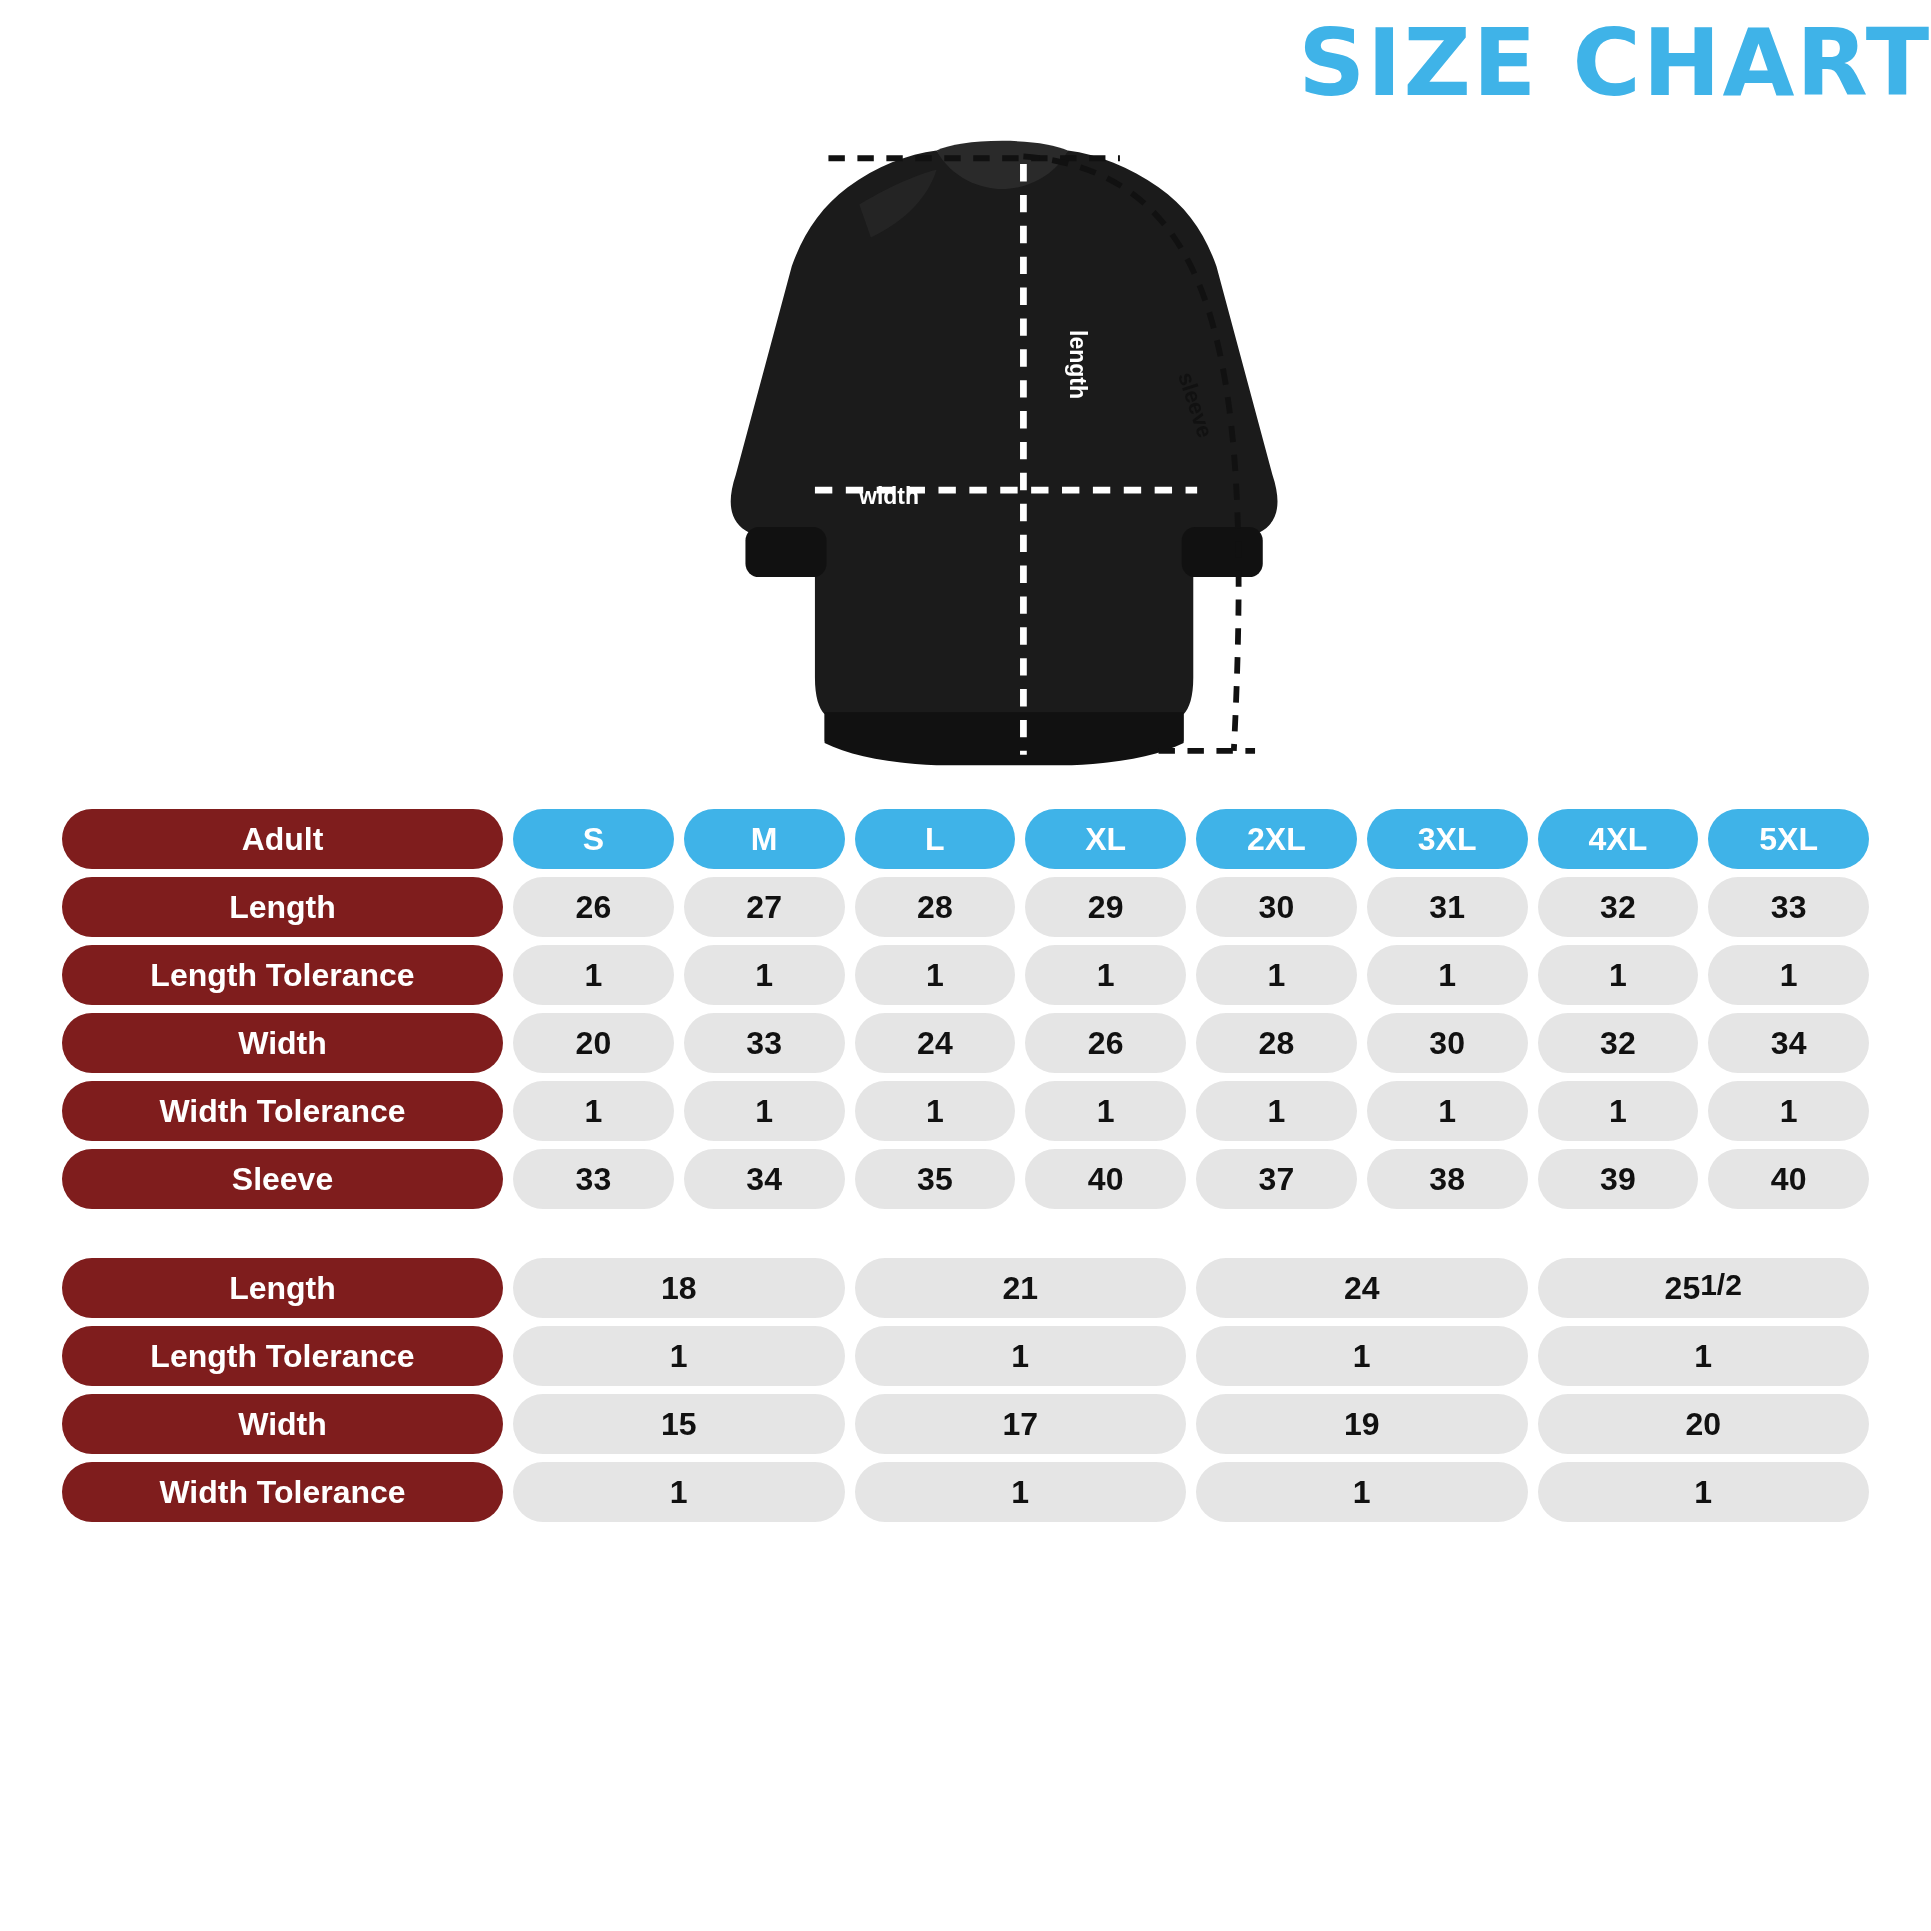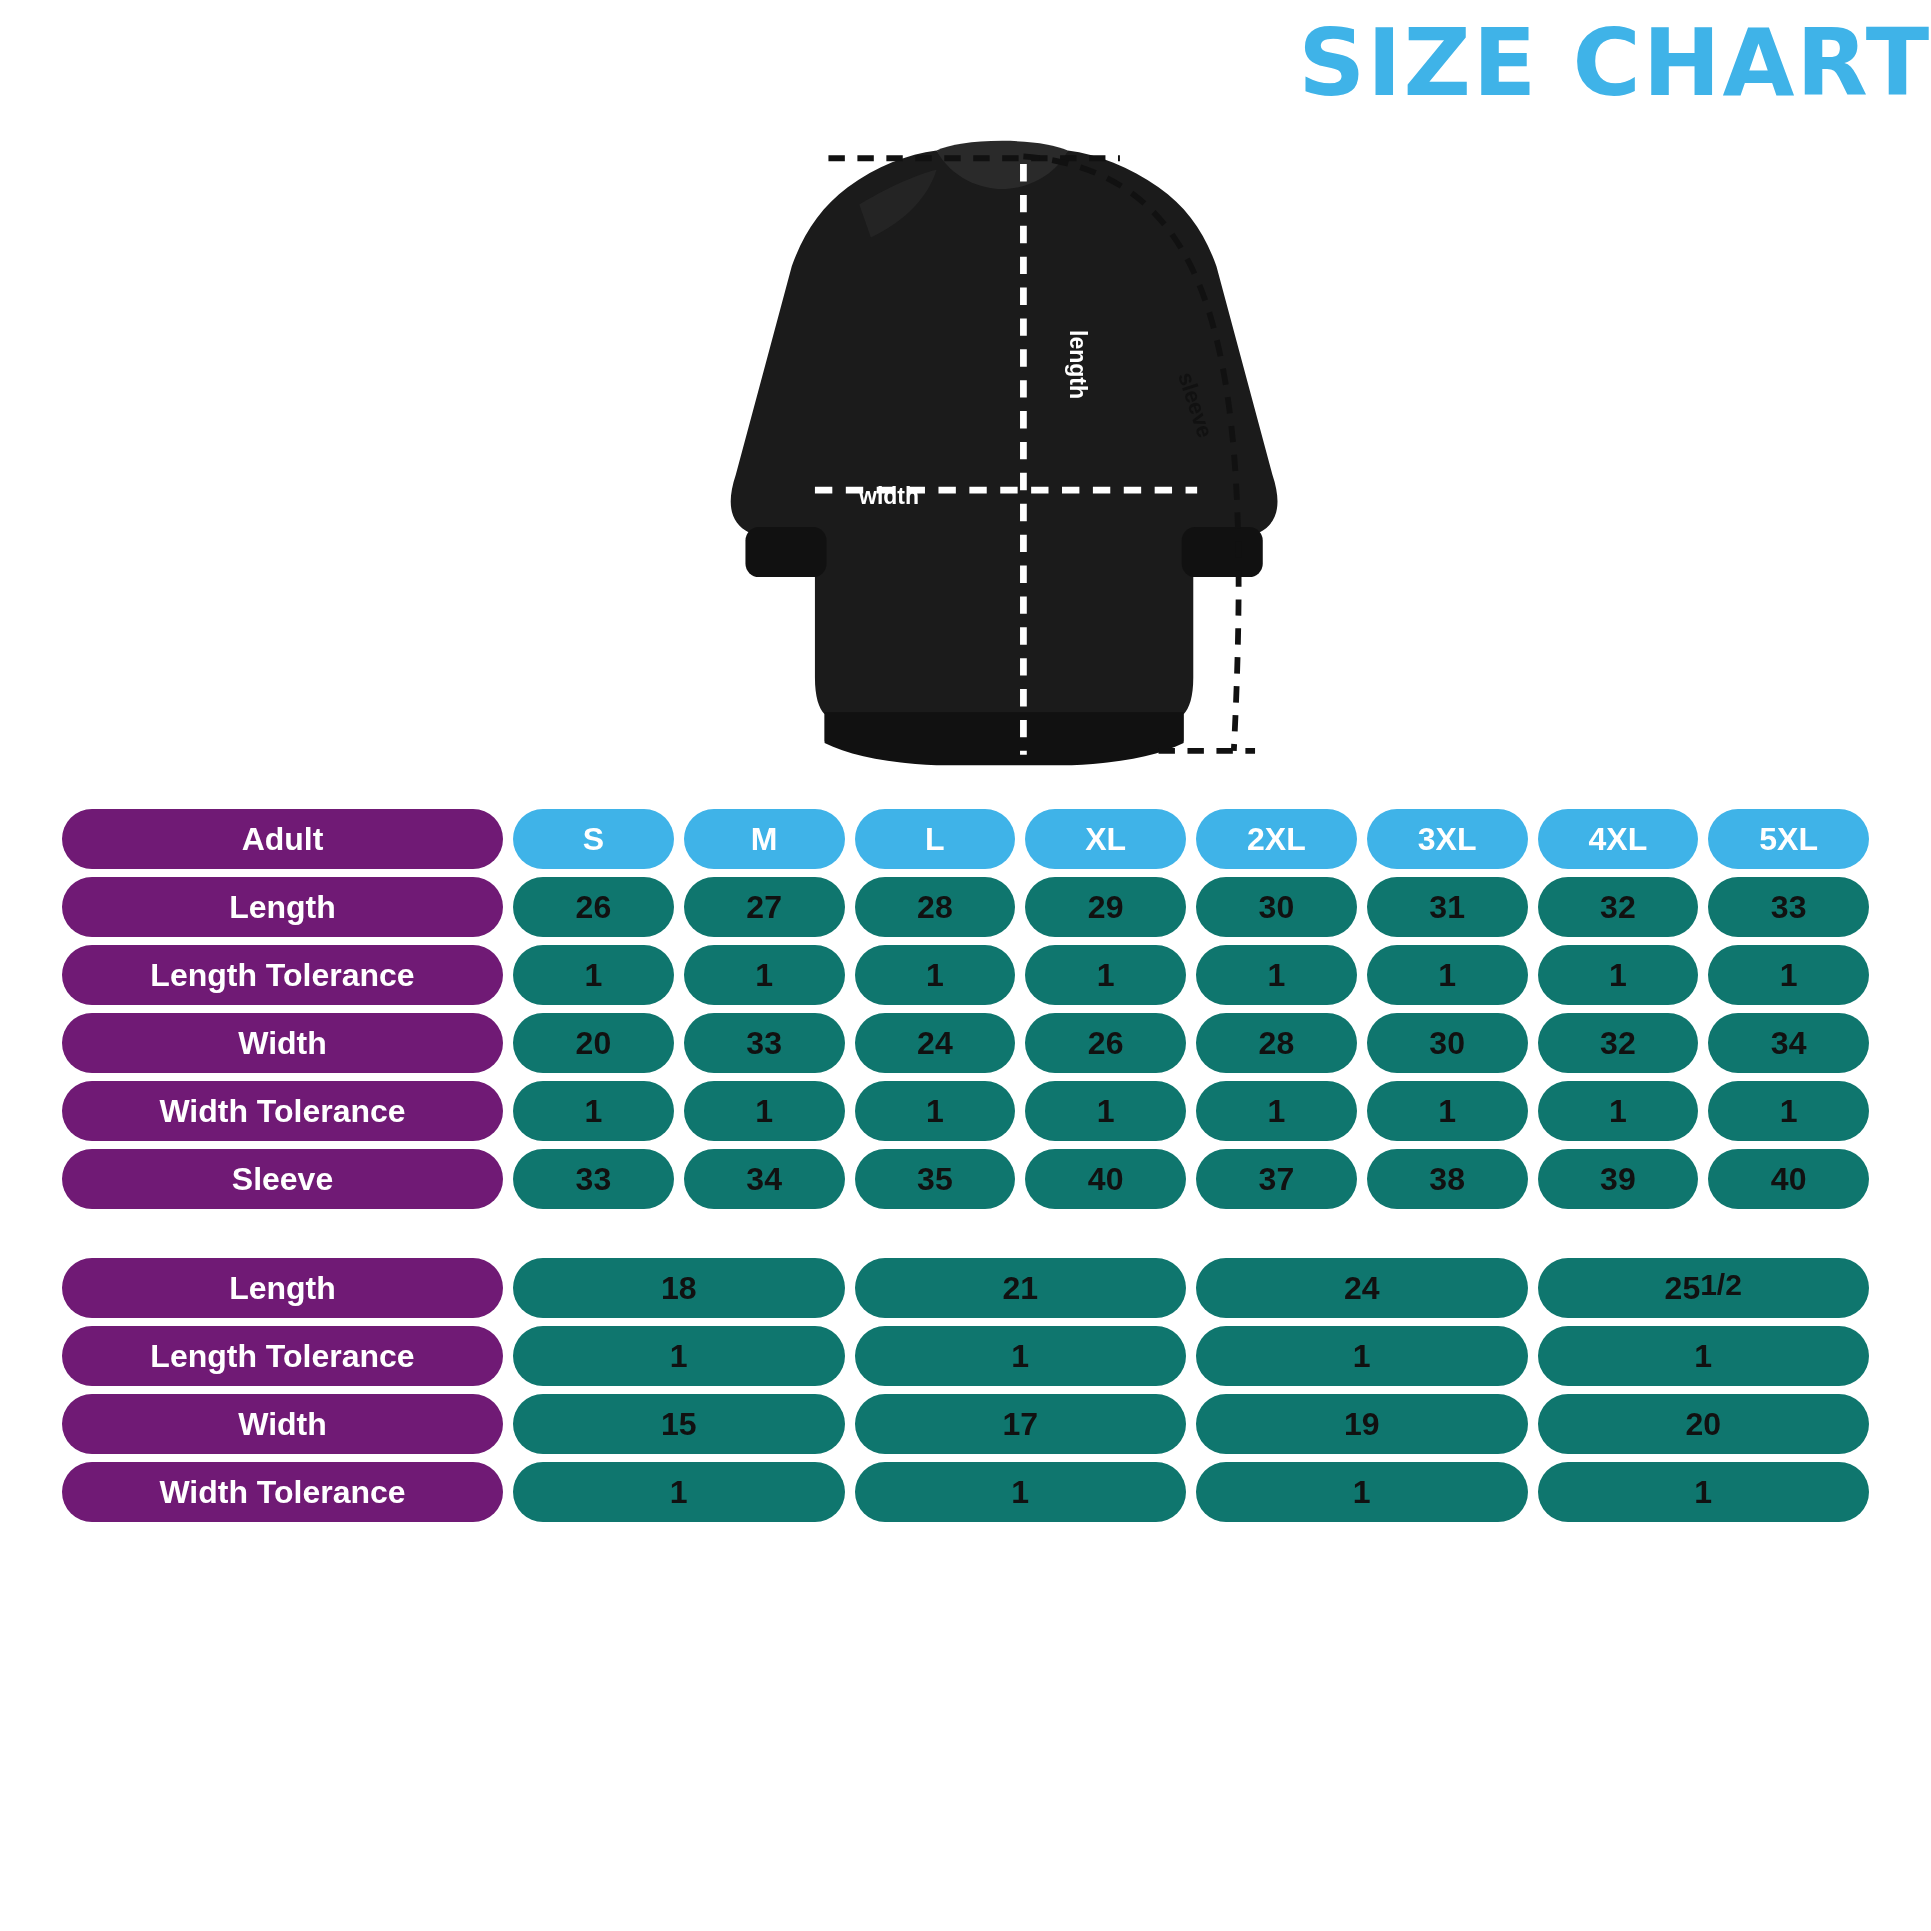--- a/index.html
+++ b/index.html
@@ -90,31 +90,31 @@
   table.size-table td {
     height: 58px;
     text-align: center;
     vertical-align: middle;
     border-radius: 31px;
     font-size: 32px;
     font-weight: bold;
     font-family: "Liberation Sans", sans-serif;
   }
   td.rowhead {
-    background: #701a75;
+    background: #7f1d1d;
     color: #ffffff;
     width: 439px;
     font-size: 33px;
   }
   td.colhead {
     background: #3fb3e8;
     color: #ffffff;
   }
   td.cell {
-    background: #0f766e;
+    background: #e5e5e5;
     color: #111111;
   }
   .frac {
     font-size: 30px;
     vertical-align: top;
     line-height: 1;
   }
   .table-gap { height: 33px; }
 </style>
 </head>

